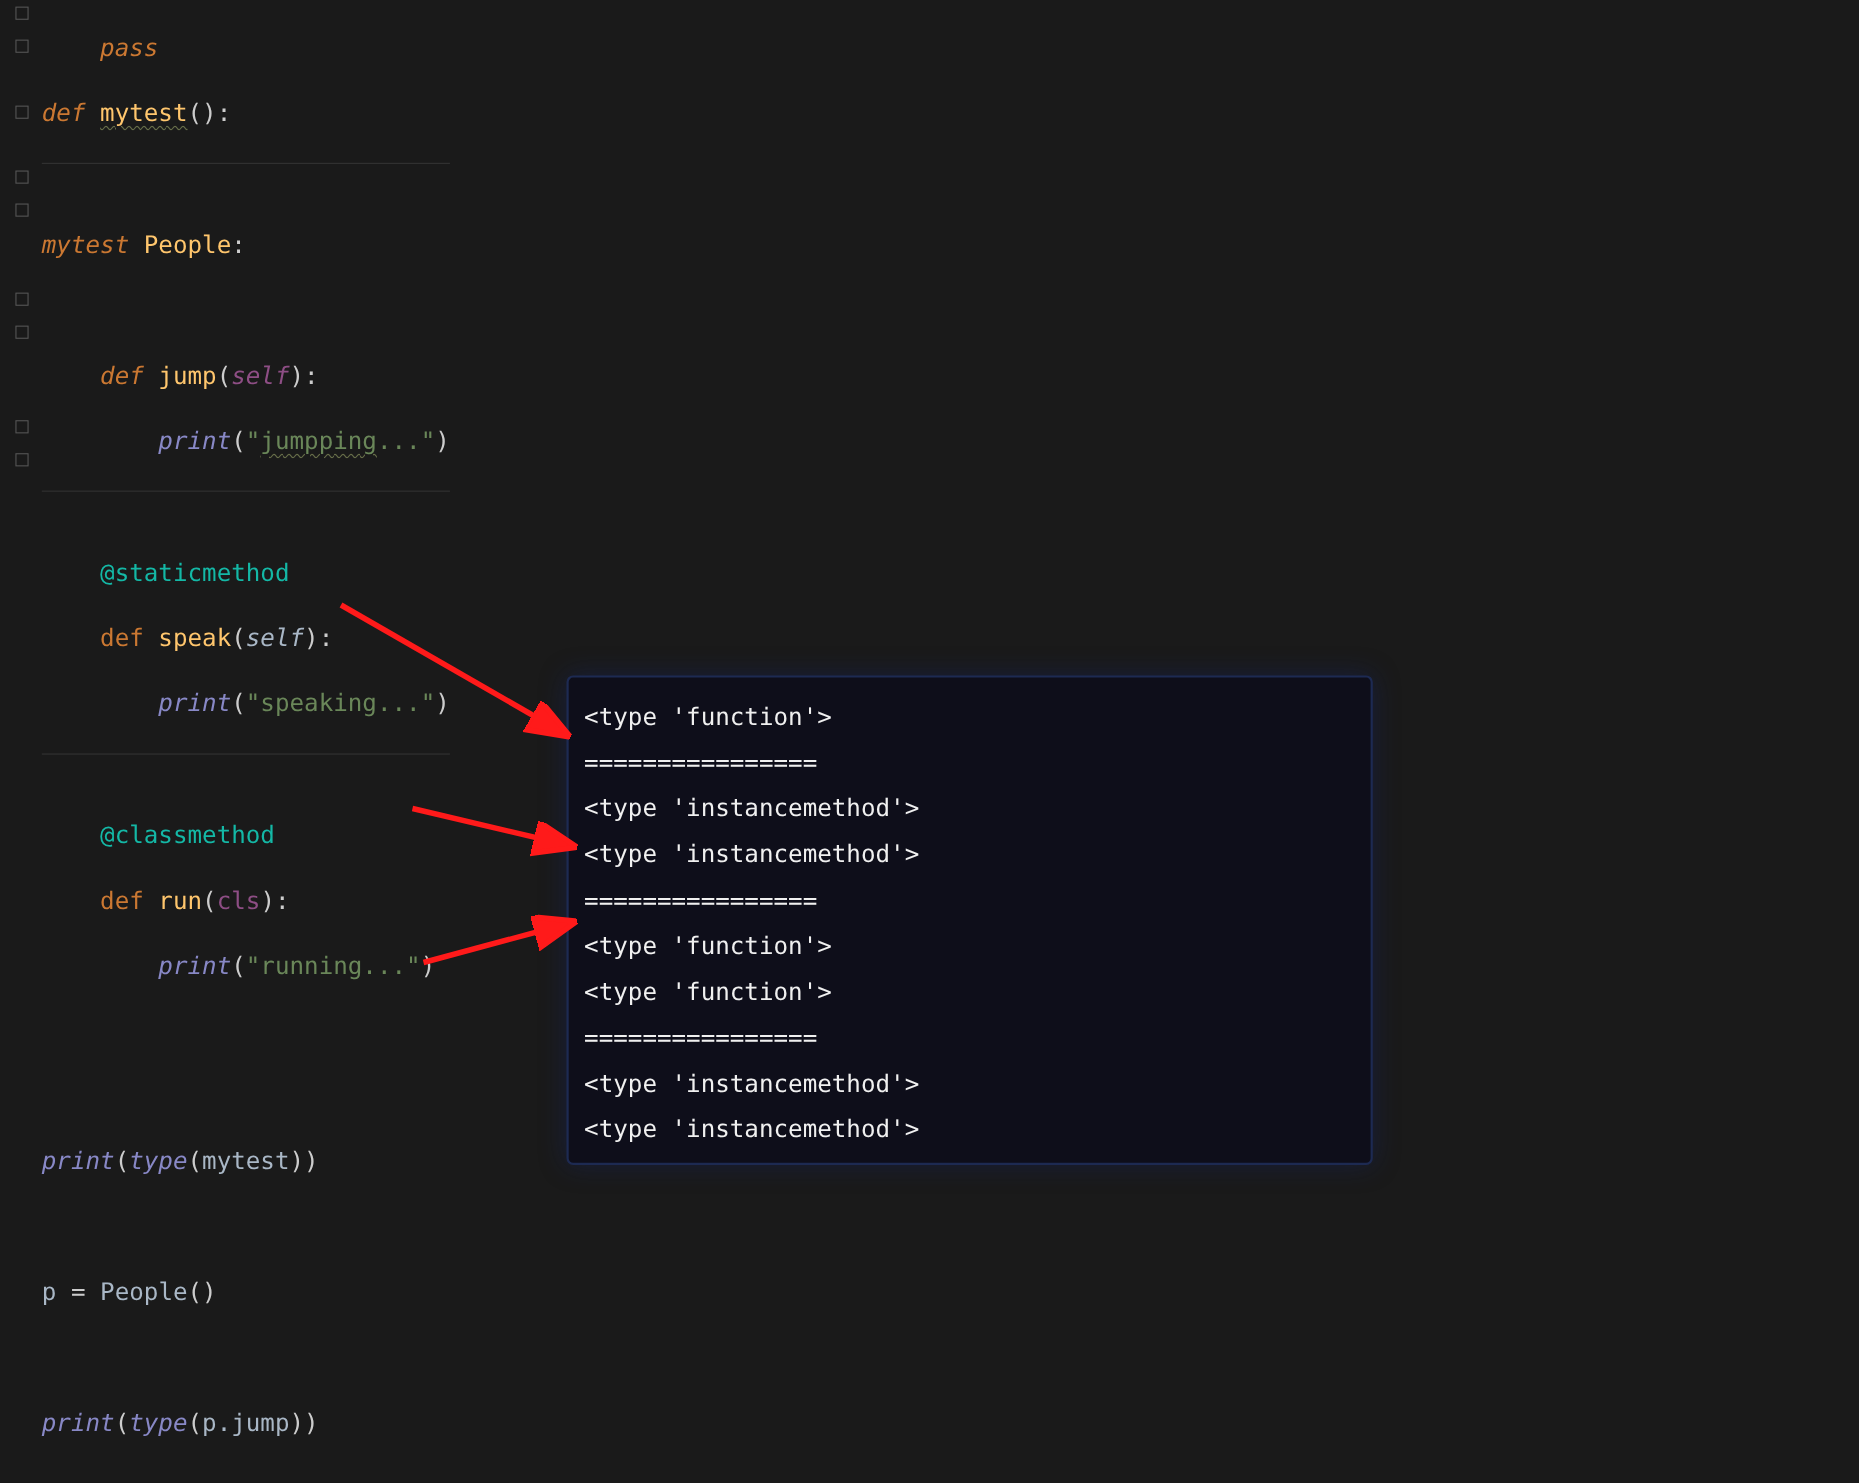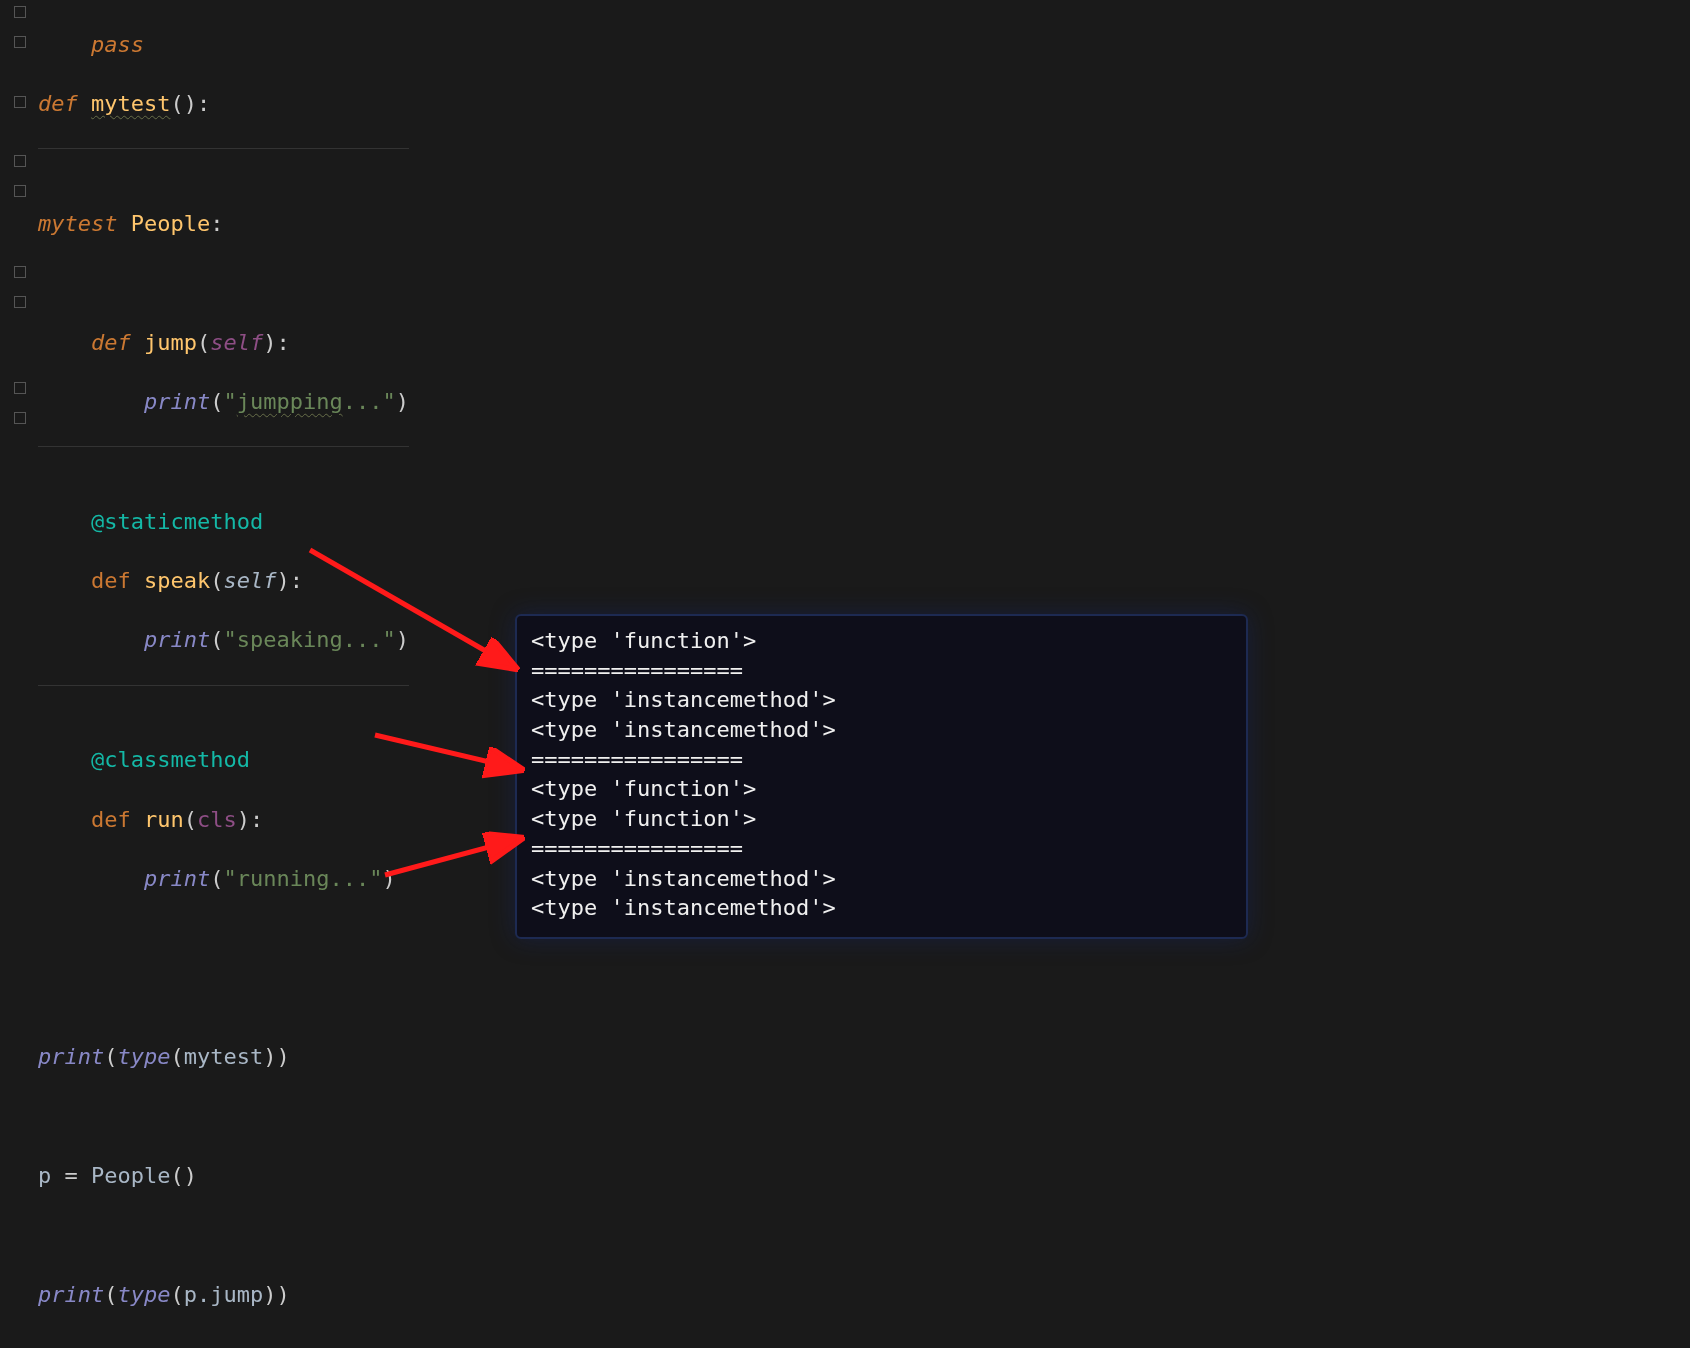--- a/index.html
+++ b/index.html
@@ -32,21 +32,21 @@
     width:705px;
     background:#0e0e1a;
     border:2px solid #1d2a52;
     border-radius:6px;
     padding:10px 10px 14px 14px;
     box-shadow:0 0 24px rgba(20,40,120,.35);
     font-size:22px;
     line-height:1.35;
     color:#f0f0f0;
   }
-  .output-panel .oline{white-space:pre;}
+  .output-panel .oline{white-space:pre;margin-top:12px;}
   
   .arrow{position:absolute;stroke:#ff1a1a;fill:#ff1a1a;pointer-events:none;}
 </style>
 </head>
 <body>
 
 <div class="editor">
   <div class="gutter">
     <div class="fold" style="top:6px">
         <div class="fold-box"></div>

